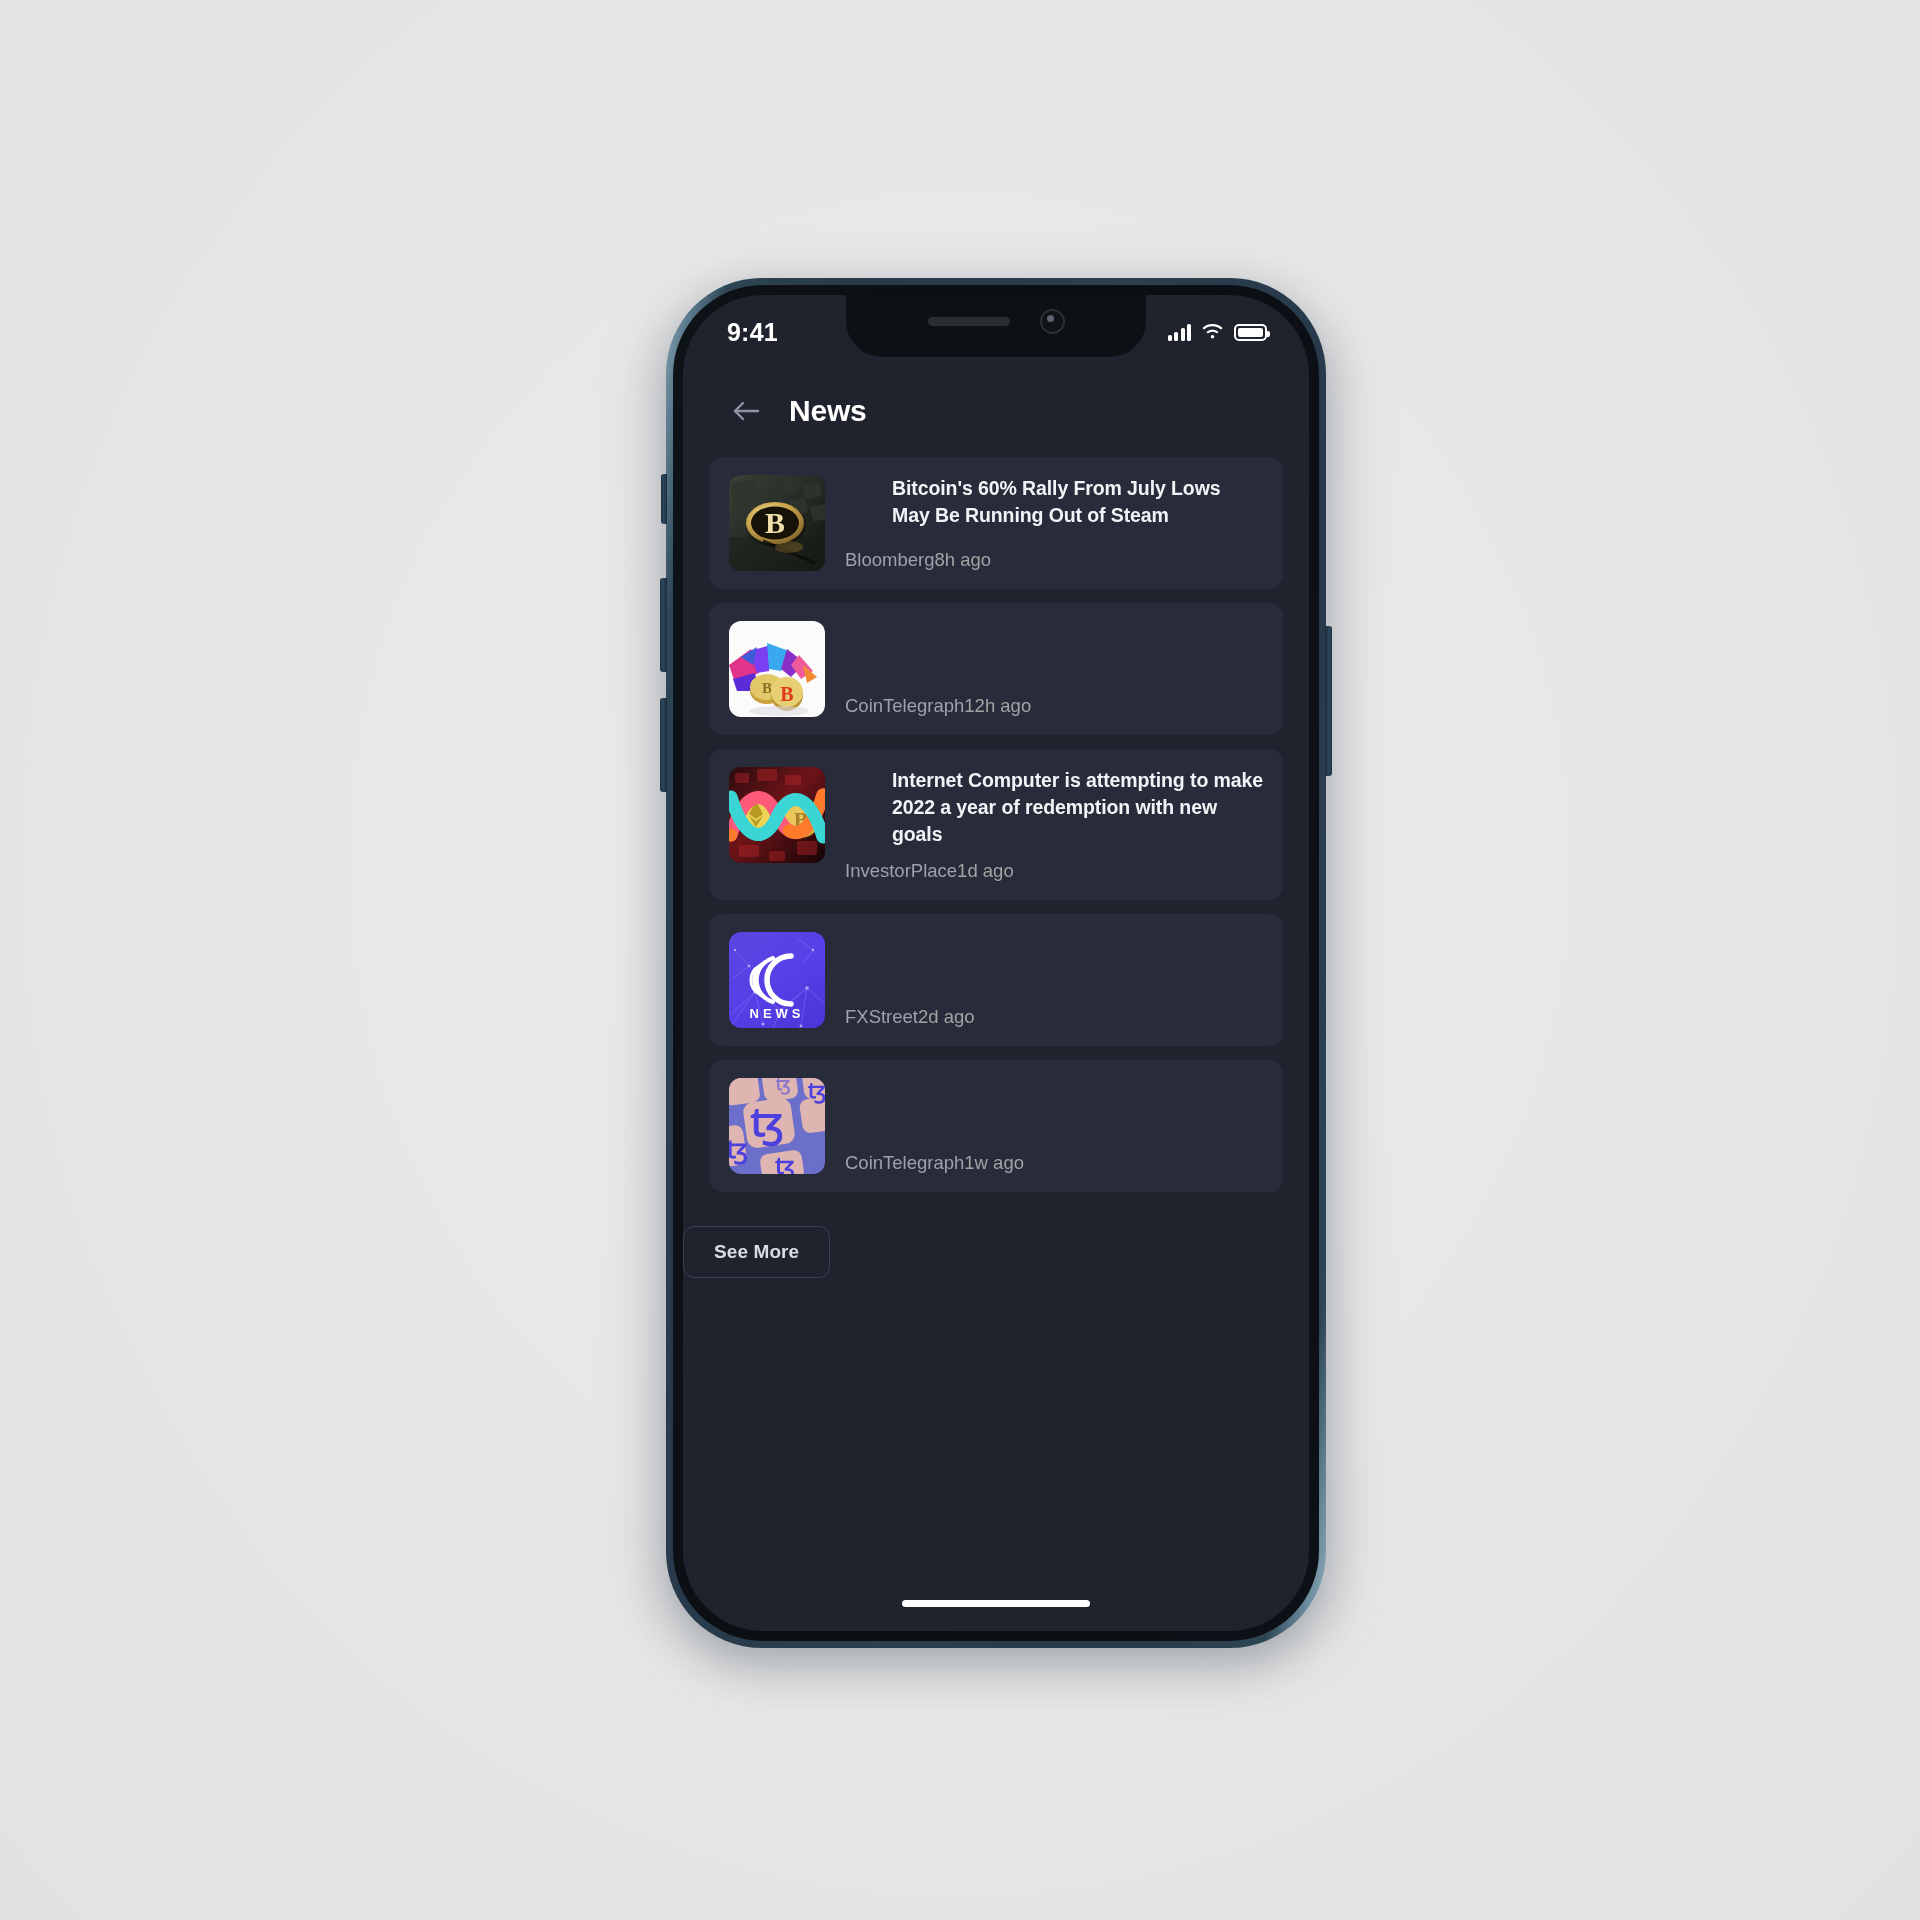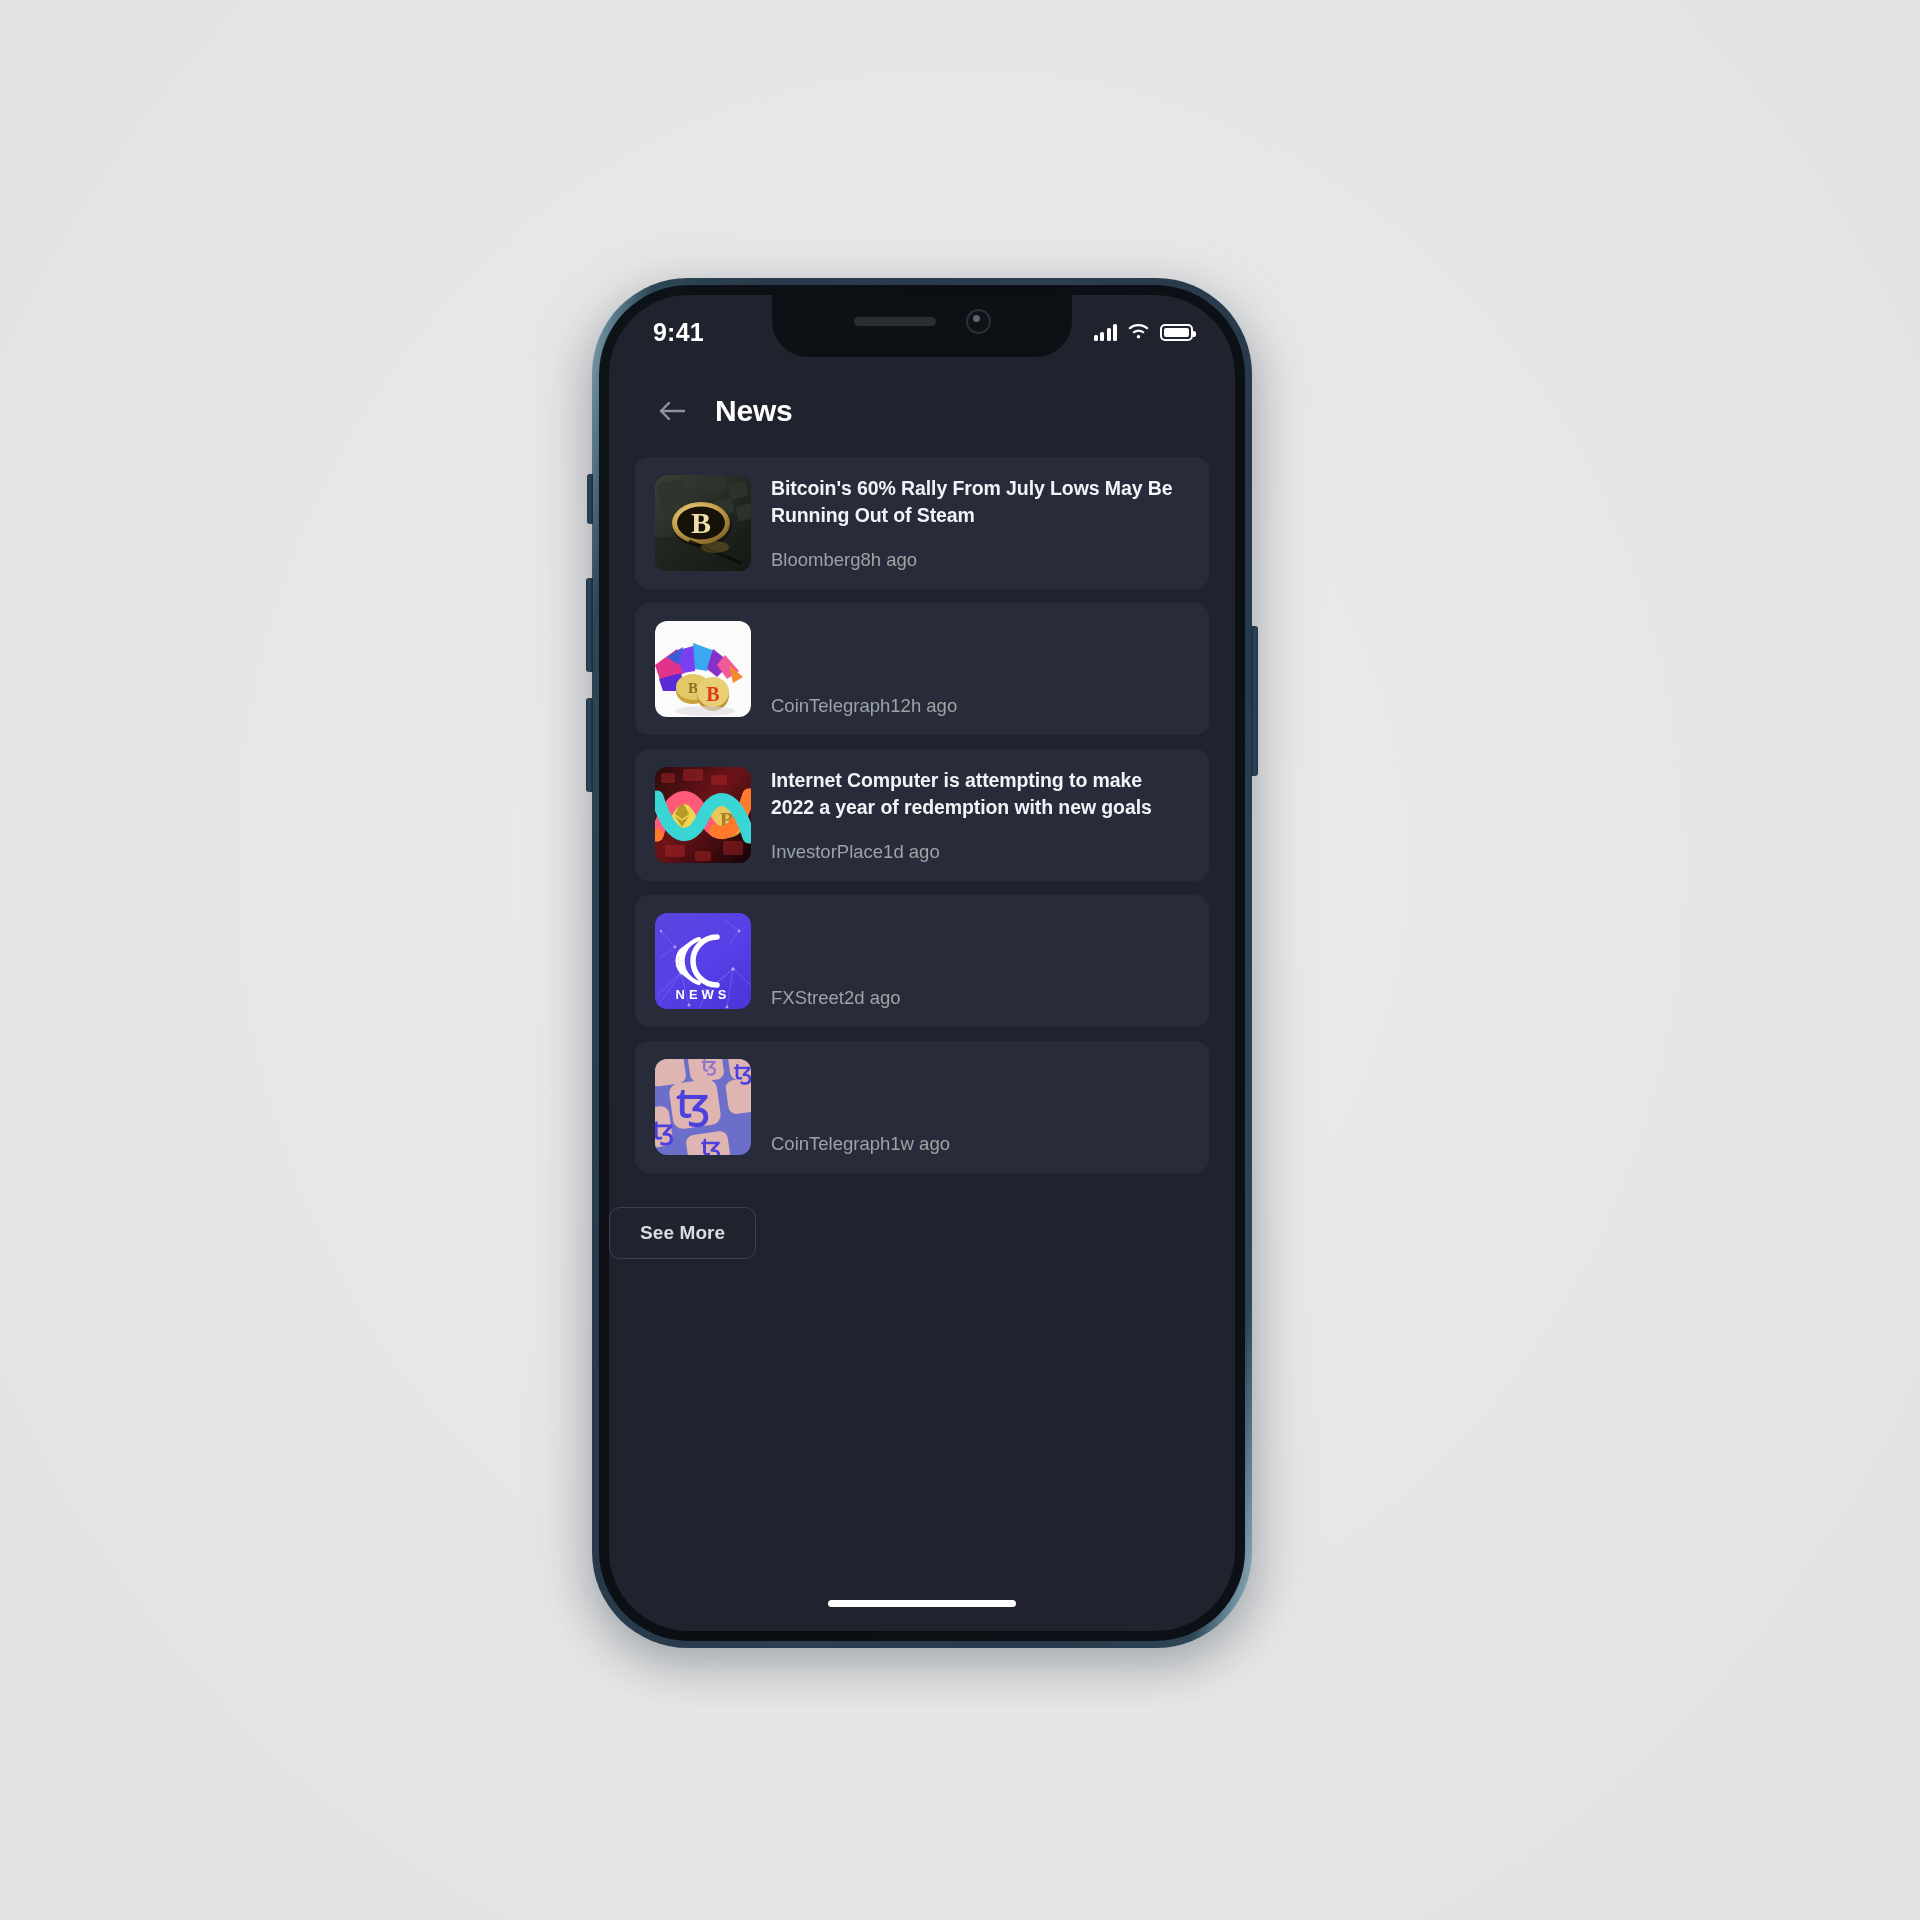--- a/index.html
+++ b/index.html
@@ -15,21 +15,21 @@
   .stage {
     position: relative;
     width: 1920px;
     height: 1920px;
     background: radial-gradient(ellipse at 50% 45%, #ececec 0%, #e6e6e6 55%, #e2e2e2 100%);
   }
 
   
   .phone {
     position: absolute;
-    left: 592px;
+    left: 666px;
     top: 278px;
     width: 660px;
     height: 1370px;
   }
 
   .phone-shadow {
     position: absolute;
     left: -14px; top: 8px;
     width: 688px; height: 1378px;
     border-radius: 104px;
@@ -245,20 +245,21 @@
     display: flex;
     flex-direction: column;
   }
 
   .news-title {
     font-size: 19.5px;
     font-weight: 700;
     line-height: 1.38;
     color: #f2f3f7;
     letter-spacing: -0.1px;
+    margin-left: 47px;
   }
 
   .news-meta {
     margin-top: auto;
     padding-top: 12px;
     display: flex;
     align-items: baseline;
     justify-content: flex-start;
   }
   .news-source {

